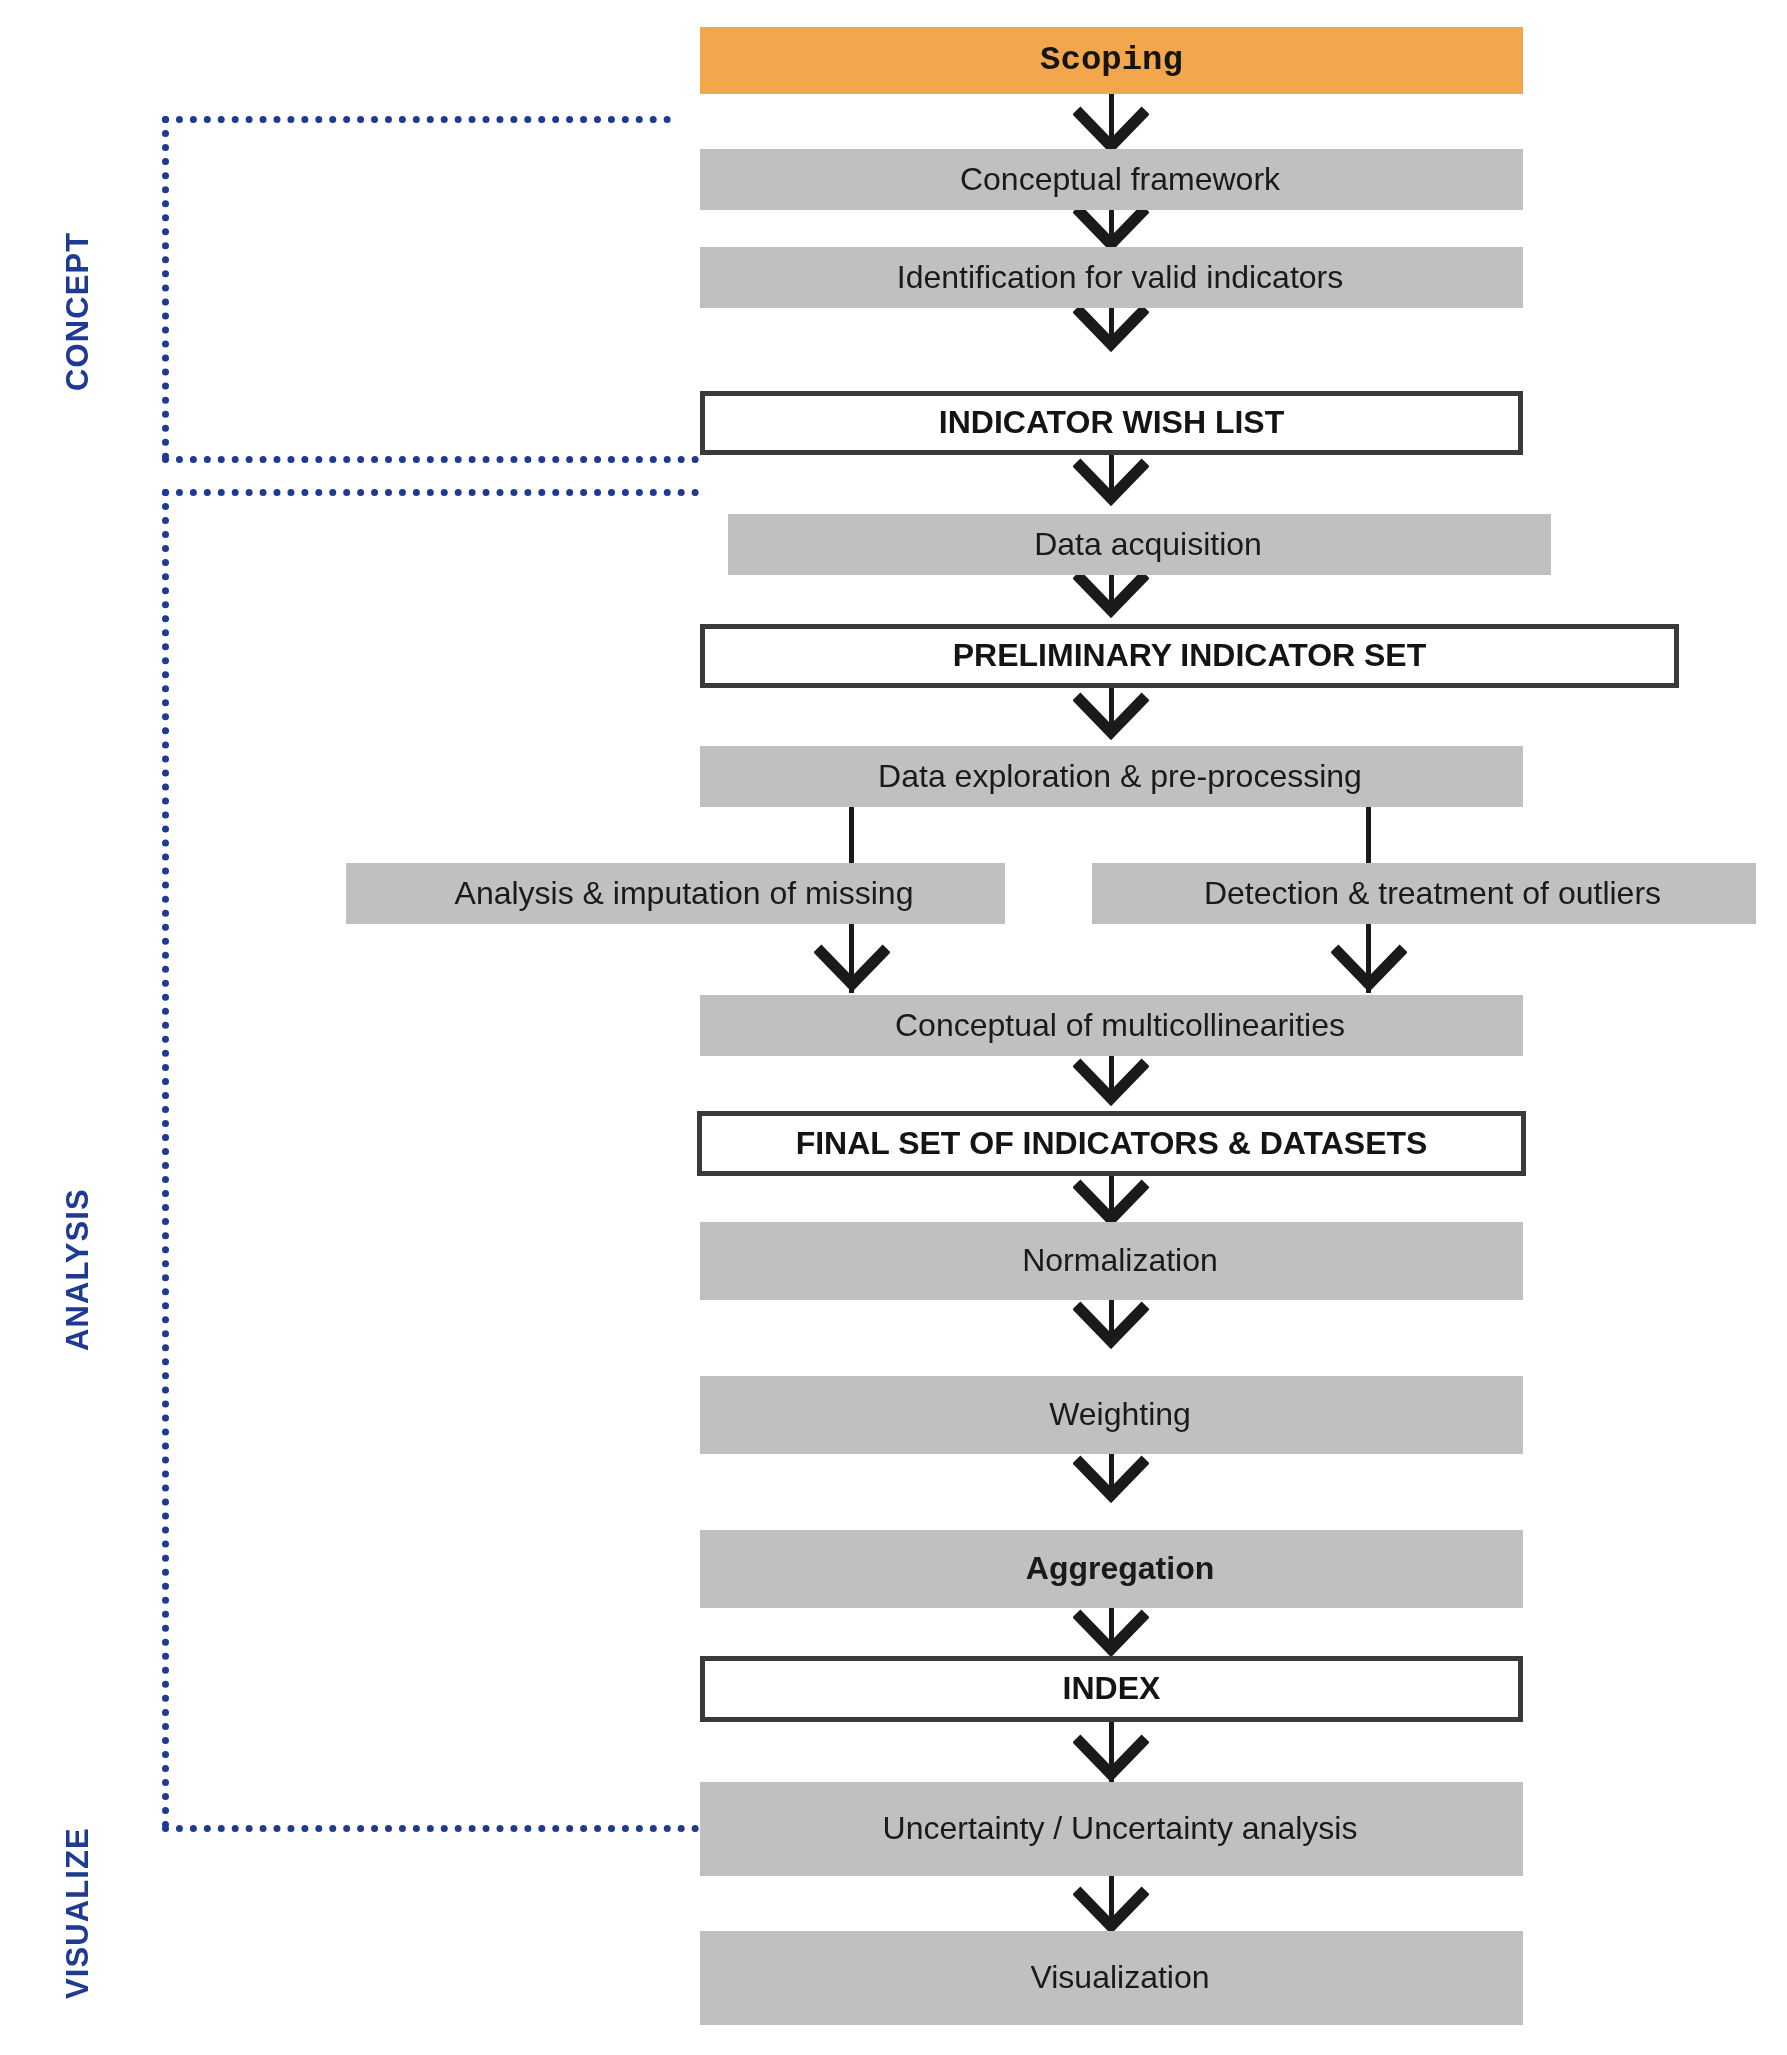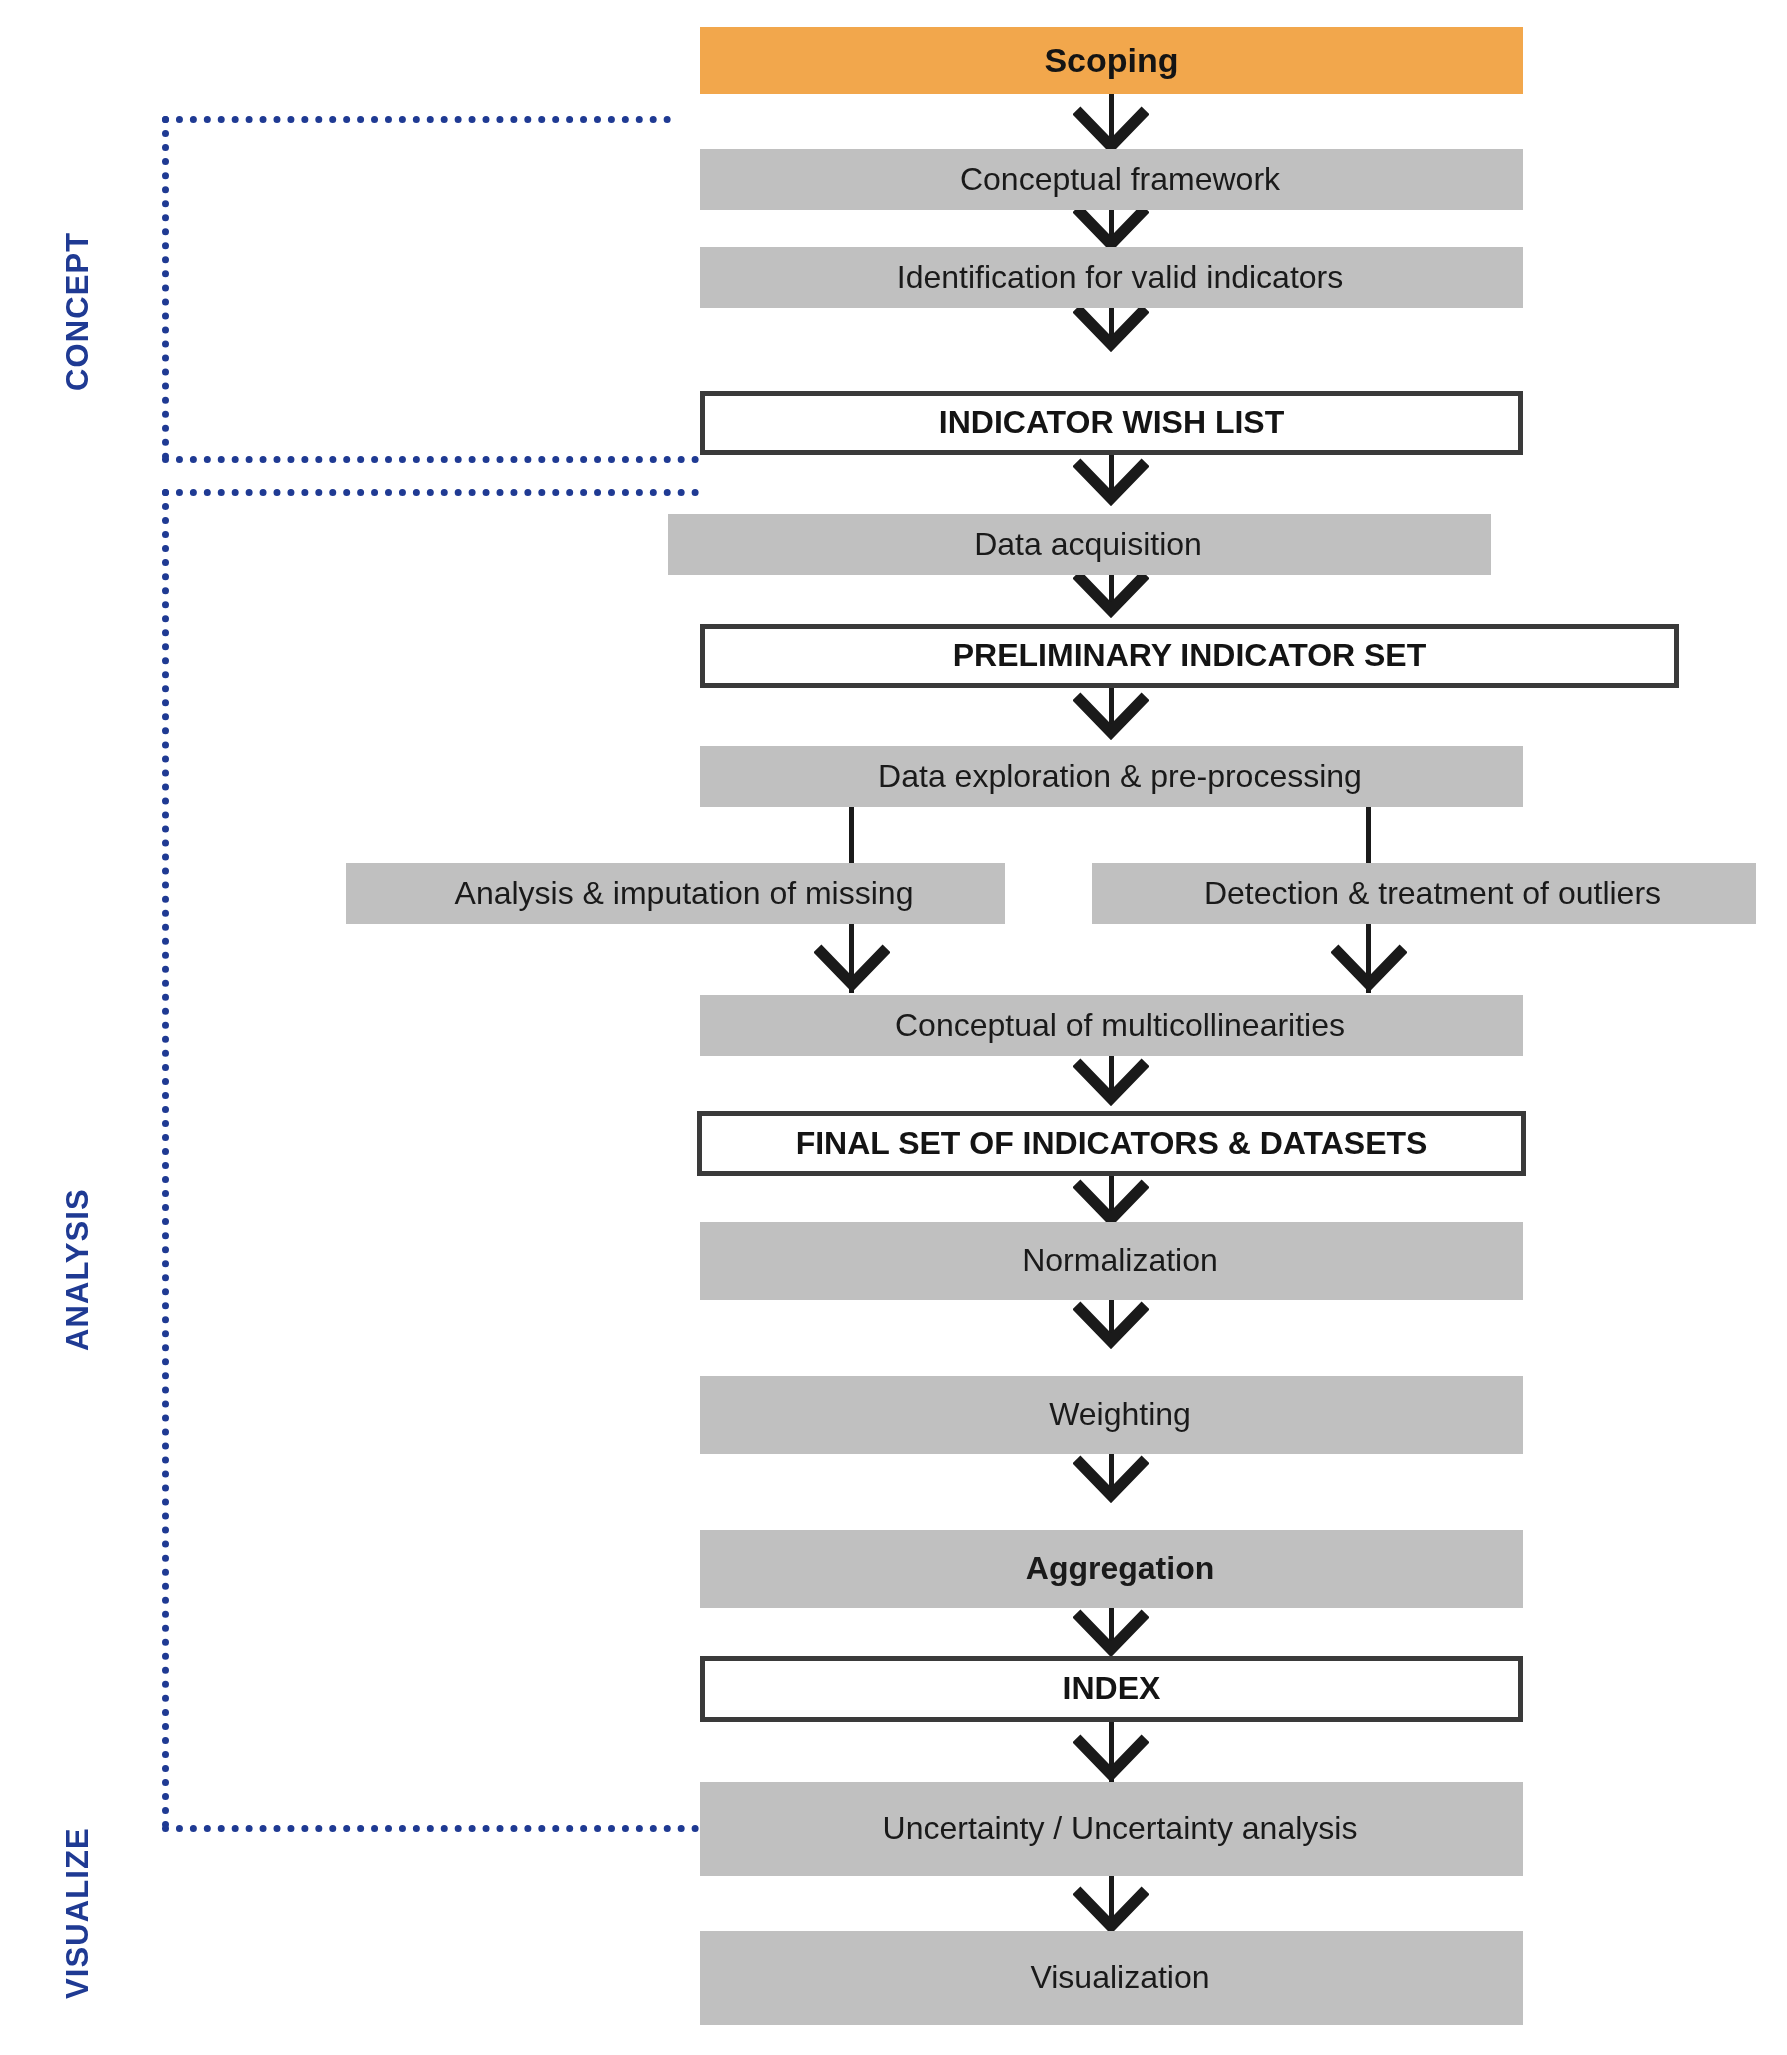--- a/index.html
+++ b/index.html
@@ -214,37 +214,37 @@
       </svg>
   </div>
 
   <div class="conn-line" style="left:1109px; top:1875px; height:55px;"></div>
   <div class="chev" style="left:1073px; top:1886px;">
     <svg width="76" height="48" viewBox="0 0 136 86">
         <path d="M6 8 L68 72 L130 8" fill="none" stroke="#1a1a1a" stroke-width="20"></path>
       </svg>
   </div>
 
-  <div class="node orange" style="left:700px; top:27px; width:823px; height:67px;">
+  <div class="node orange" style="left:700px; top:27px; width:823px; height:67px;font-family:Liberation Mono, monospace;">
     <span class="node-label">Scoping</span>
   </div>
 
   <div class="node gray" style="left:700px; top:149px; width:823px; height:61px;">
     <span class="node-label">Conceptual framework</span>
   </div>
 
   <div class="node gray" style="left:700px; top:247px; width:823px; height:61px;">
     <span class="node-label">Identification for valid indicators</span>
   </div>
 
   <div class="node outlined" style="left:700px; top:391px; width:823px; height:64px;">
     <span class="node-label">INDICATOR WISH LIST</span>
   </div>
 
-  <div class="node gray" style="left:668px; top:514px; width:823px; height:61px;">
+  <div class="node gray" style="left:728px; top:514px; width:823px; height:61px;">
     <span class="node-label">Data acquisition</span>
   </div>
 
   <div class="node outlined" style="left:700px; top:624px; width:979px; height:64px;justify-content:center;">
     <span class="node-label">PRELIMINARY INDICATOR SET</span>
   </div>
 
   <div class="node gray" style="left:700px; top:746px; width:823px; height:61px;">
     <span class="node-label">Data exploration &amp; pre-processing</span>
   </div>

